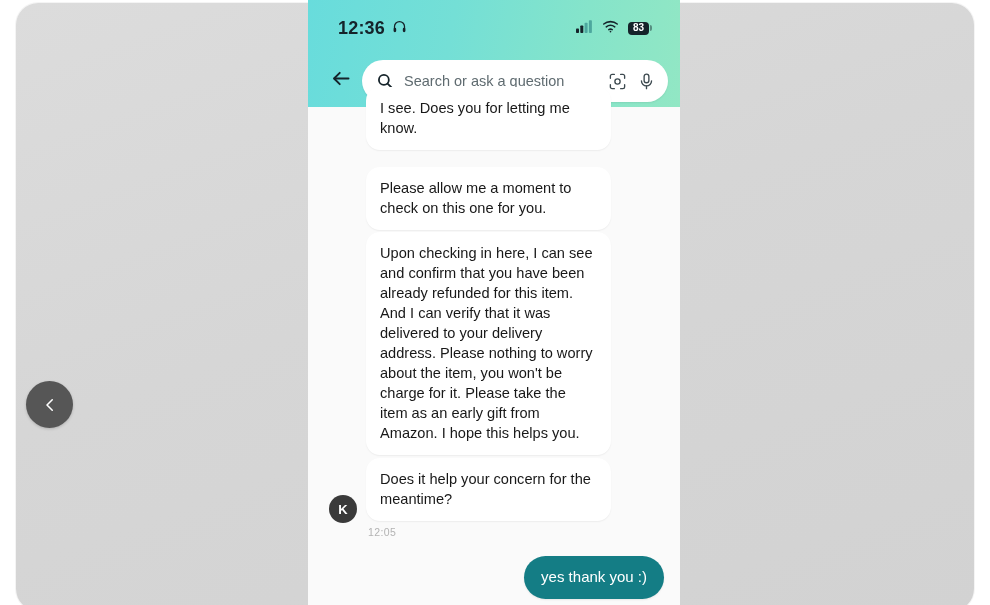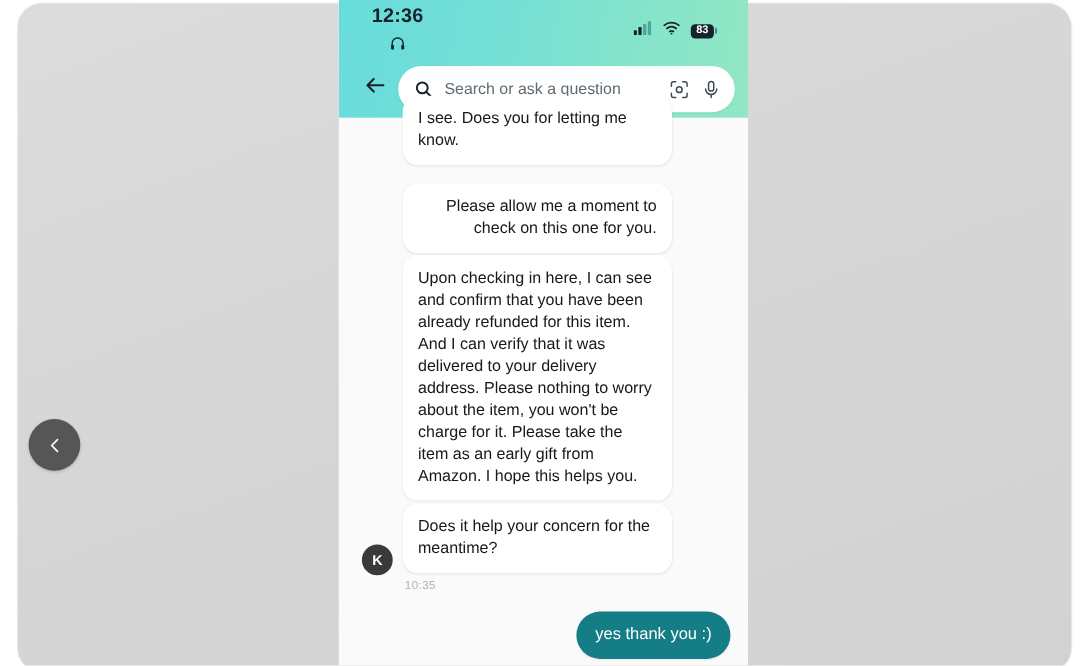--- a/index.html
+++ b/index.html
@@ -77,21 +77,20 @@
     display: flex;
     align-items: center;
     justify-content: space-between;
     padding: 0 28px 0 30px;
   }
 
   .status-left {
     display: flex;
     align-items: center;
     gap: 7px;
-    flex-direction: column;
   }
   .status-time {
     font-size: 18px;
     font-weight: bold;
     color: #15232a;
     letter-spacing: 0.2px;
   }
   .status-right {
     display: flex;
     align-items: center;
@@ -318,26 +317,26 @@
             </svg>
           </span>
         </div>
       </div>
     </div>
 
     <div class="thread">
 
       <div class="bubble-agent bubble-clipped" style="top:-20px;">I see. Does you for letting me know.</div>
 
-      <div class="bubble-agent" style="top:60px;text-align:right;">Please allow me a moment to check on this one for you.</div>
+      <div class="bubble-agent" style="top:60px;">Please allow me a moment to check on this one for you.</div>
 
       <div class="bubble-agent" style="top:351px;">Does it help your concern for the meantime?</div>
 
       <div class="bubble-agent" style="top:125px;">Upon checking in here, I can see and confirm that you have been already refunded for this item. And I can verify that it was delivered to your delivery address. Please nothing to worry about the item, you won't be charge for it. Please take the item as an early gift from Amazon. I hope this helps you.</div>
       <div class="avatar" style="top:388px;">K</div>
 
-      <div class="timestamp" style="top:419px;">10:35</div>
+      <div class="timestamp" style="top:419px;">12:05</div>
 
       <div class="bubble-user" style="top:449px;">yes thank you :)</div>
 
     </div>
   </div>
 </div>
 
 </body></html>

